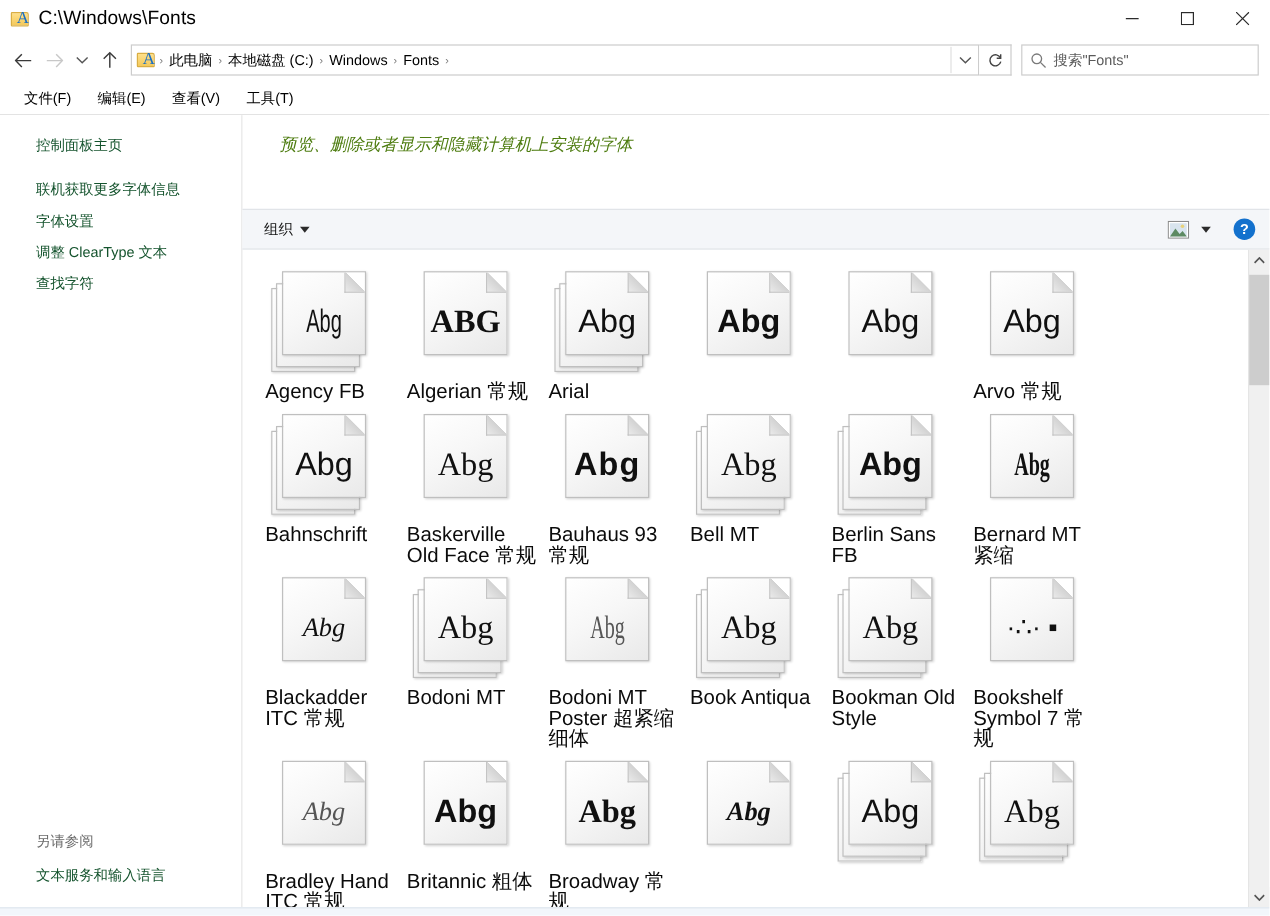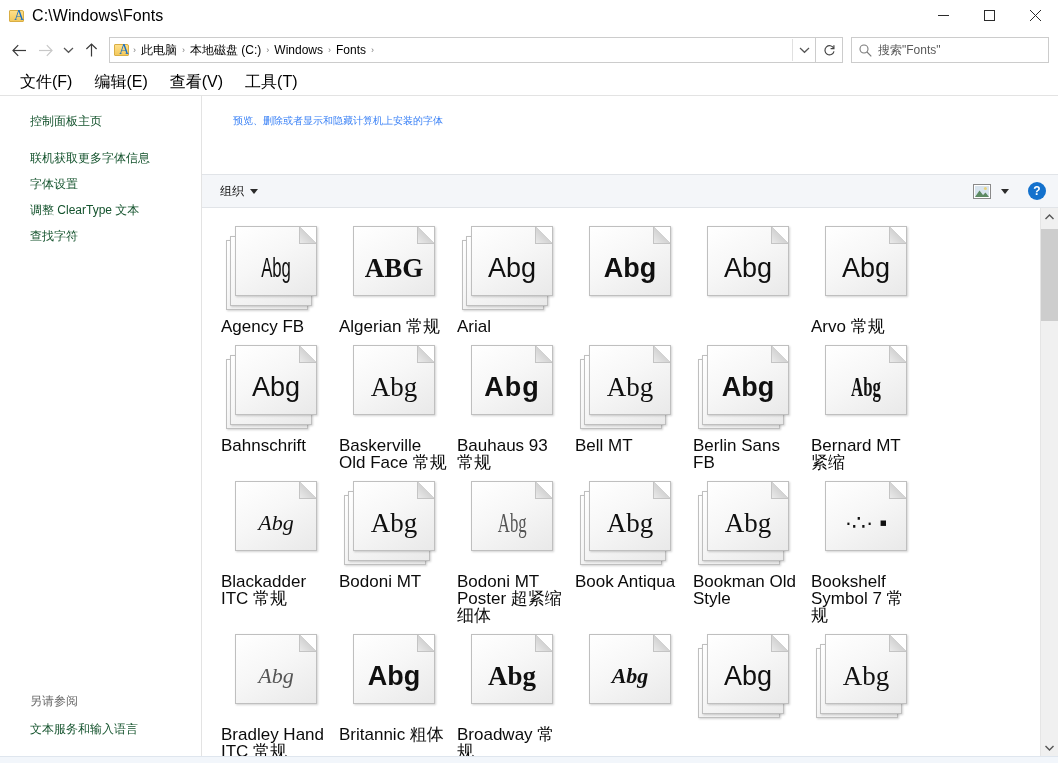--- a/index.html
+++ b/index.html
@@ -144,21 +144,21 @@
   
   .menubar {
     height: 26px;
     display: flex;
     align-items: center;
     padding-left: 12px;
     background: #ffffff;
     border-bottom: 1px solid #e3e3e3;
   }
   .menu-item {
-    font-size: 16px;
+    font-size: 12px;
     color: #000;
     padding: 3px 8px;
     margin-right: 6px;
     cursor: default;
   }
 
   
   .main {
     display: flex;
     height: 660px;
@@ -201,22 +201,23 @@
     background: #fff;
   }
   .content-head {
     height: 50px;
     display: flex;
     align-items: center;
     padding-left: 31px;
     flex-shrink: 0;
   }
   .content-head-title {
-    font-size: 10px;
-    color: #3b82f6;
+    font-size: 14px;
+    color: #4d7c0f;
+    font-style: italic;
   }
   .cmdbar {
     height: 32px;
     background: #f4f6f9;
     border-top: 1px solid #e1e4e8;
     border-bottom: 1px solid #e1e4e8;
     display: flex;
     align-items: center;
     padding: 0 8px 0 12px;
     flex-shrink: 0;
@@ -285,21 +286,21 @@
 
   
   .fonticon {
     width: 98px;
     height: 88px;
     position: relative;
     margin-bottom: 6px;
   }
   .sheet {
     position: absolute;
-    width: 82px;
+    width: 70px;
     height: 70px;
     background: linear-gradient(150deg, #ffffff 0%, #f7f7f7 45%, #e9e9e9 100%);
     border: 1px solid #bfbfbf;
     box-sizing: border-box;
     box-shadow: 1px 1px 2px rgba(0,0,0,0.18);
   }
   .sheet.b2 { left: 0px;  top: 16px; }
   .sheet.b1 { left: 4px;  top: 12px; }
   .sheet.front {
     left: 9px; top: 2px;

